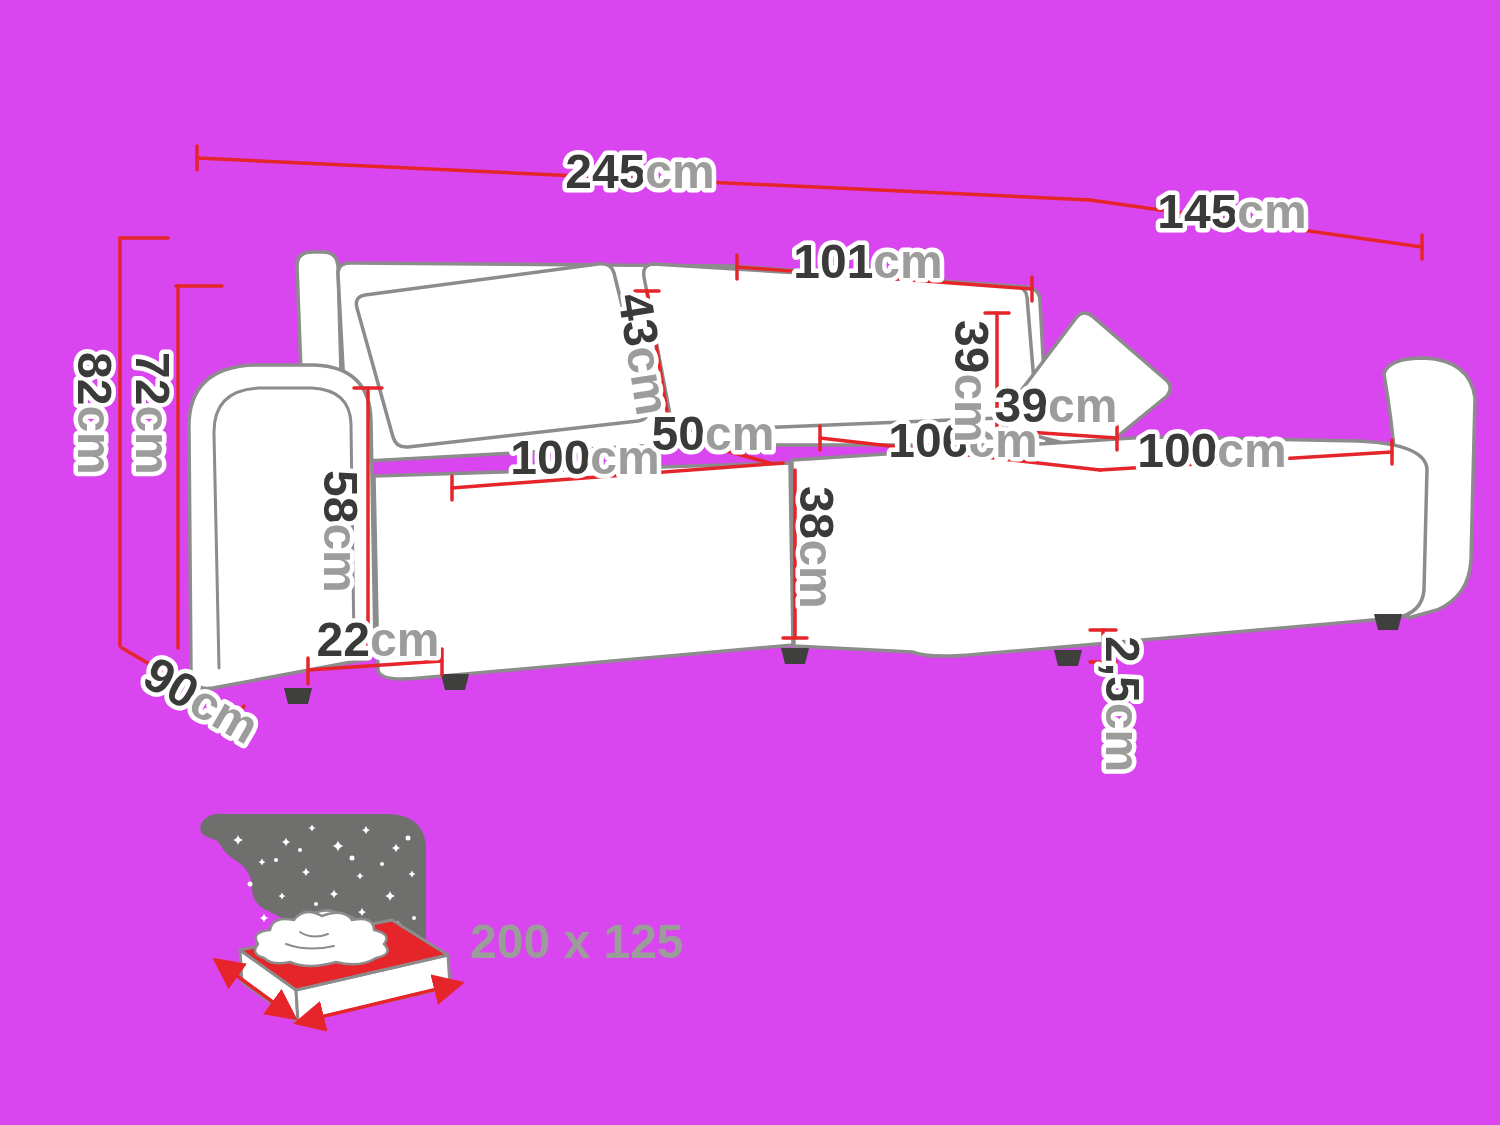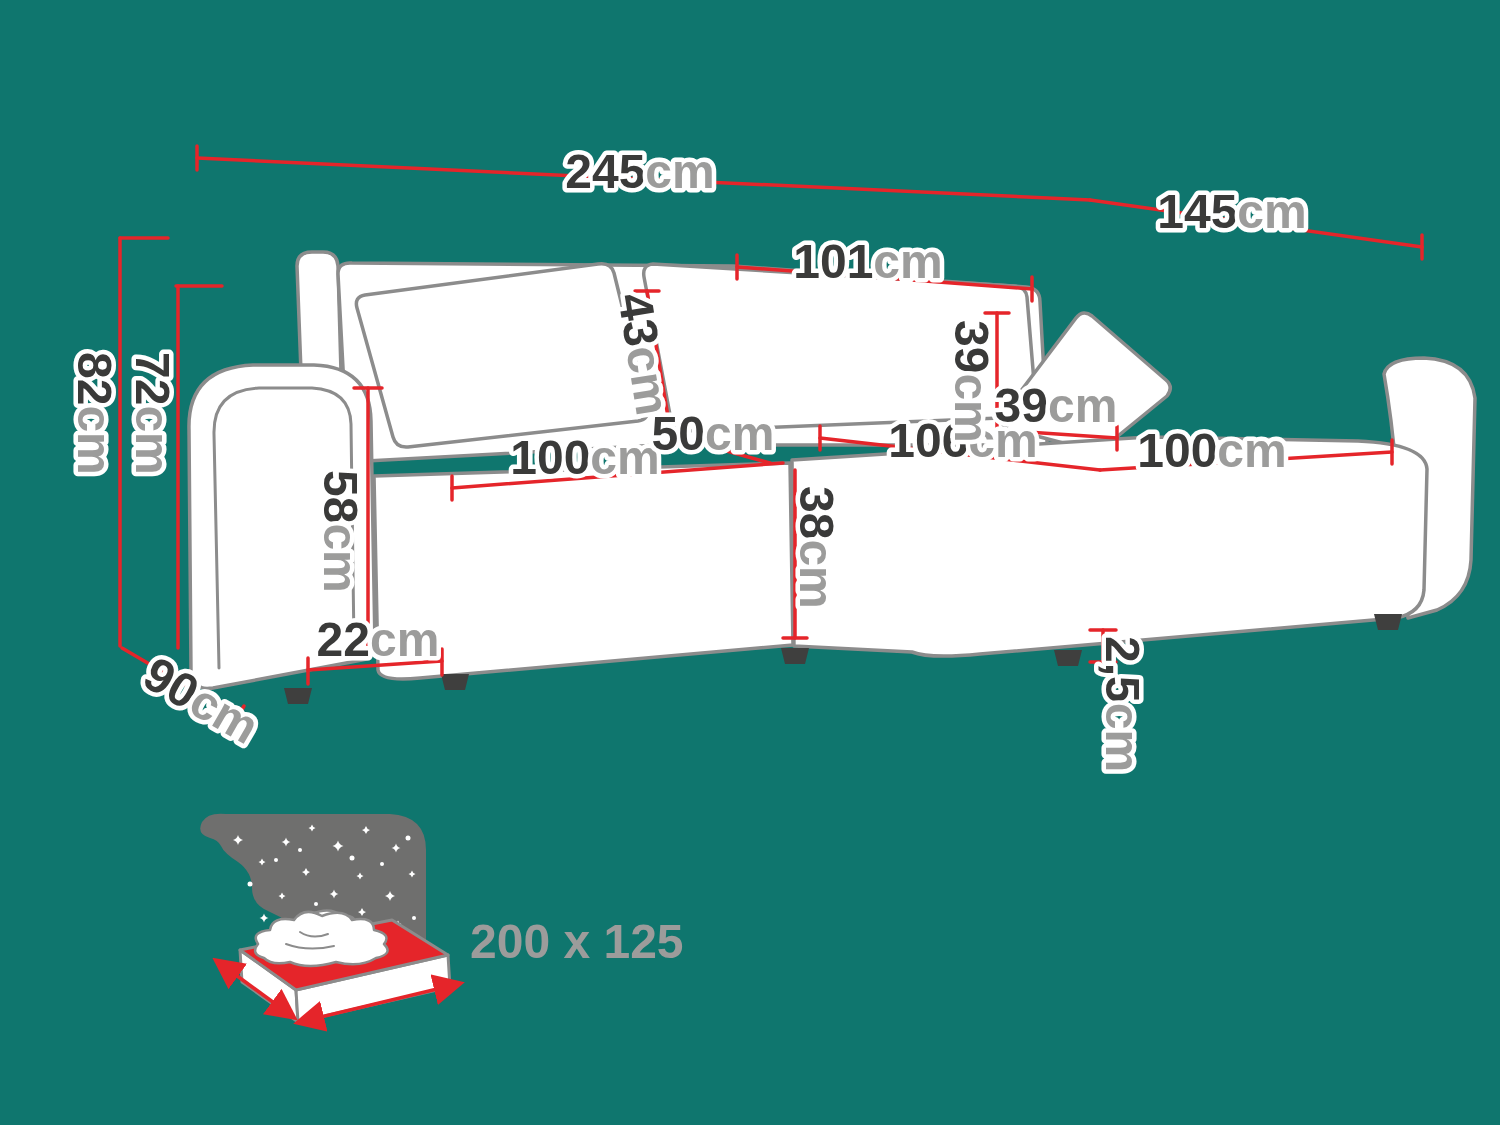--- a/index.html
+++ b/index.html
@@ -4,21 +4,21 @@
 <style>
   :root{
     --dimension-line:#e5252a;
     --number-text:#3a3a39;
     --unit-text:#9c9c9b;
     --outline:#8c8c8c;
     --night-shape:#6f6f6e;
     --leg-color:#3f3f3e;
   }
   html,body{margin:0;padding:0;background:#fff;}
-  .stage{width:1500px;height:1125px;background:#0f766e;position:relative;overflow:hidden;}
+  .stage{width:1500px;height:1125px;background:#d946ef;position:relative;overflow:hidden;}
   svg{display:block;}
   .outline{fill:#fff;stroke:var(--outline);stroke-width:3.5;stroke-linejoin:round;stroke-linecap:round;}
   .outline-open{fill:none;stroke:var(--outline);stroke-width:3;stroke-linejoin:round;stroke-linecap:round;}
   .leg{fill:var(--leg-color);stroke:none;}
   .redline{stroke:var(--dimension-line);stroke-width:3.5;fill:none;stroke-linecap:round;}
   .dimtext{
     font-family:"Liberation Sans",sans-serif;
     font-size:48px;font-weight:700;
     fill:var(--number-text);
     paint-order:stroke;stroke:#ffffff;stroke-width:9px;stroke-linejoin:round;

